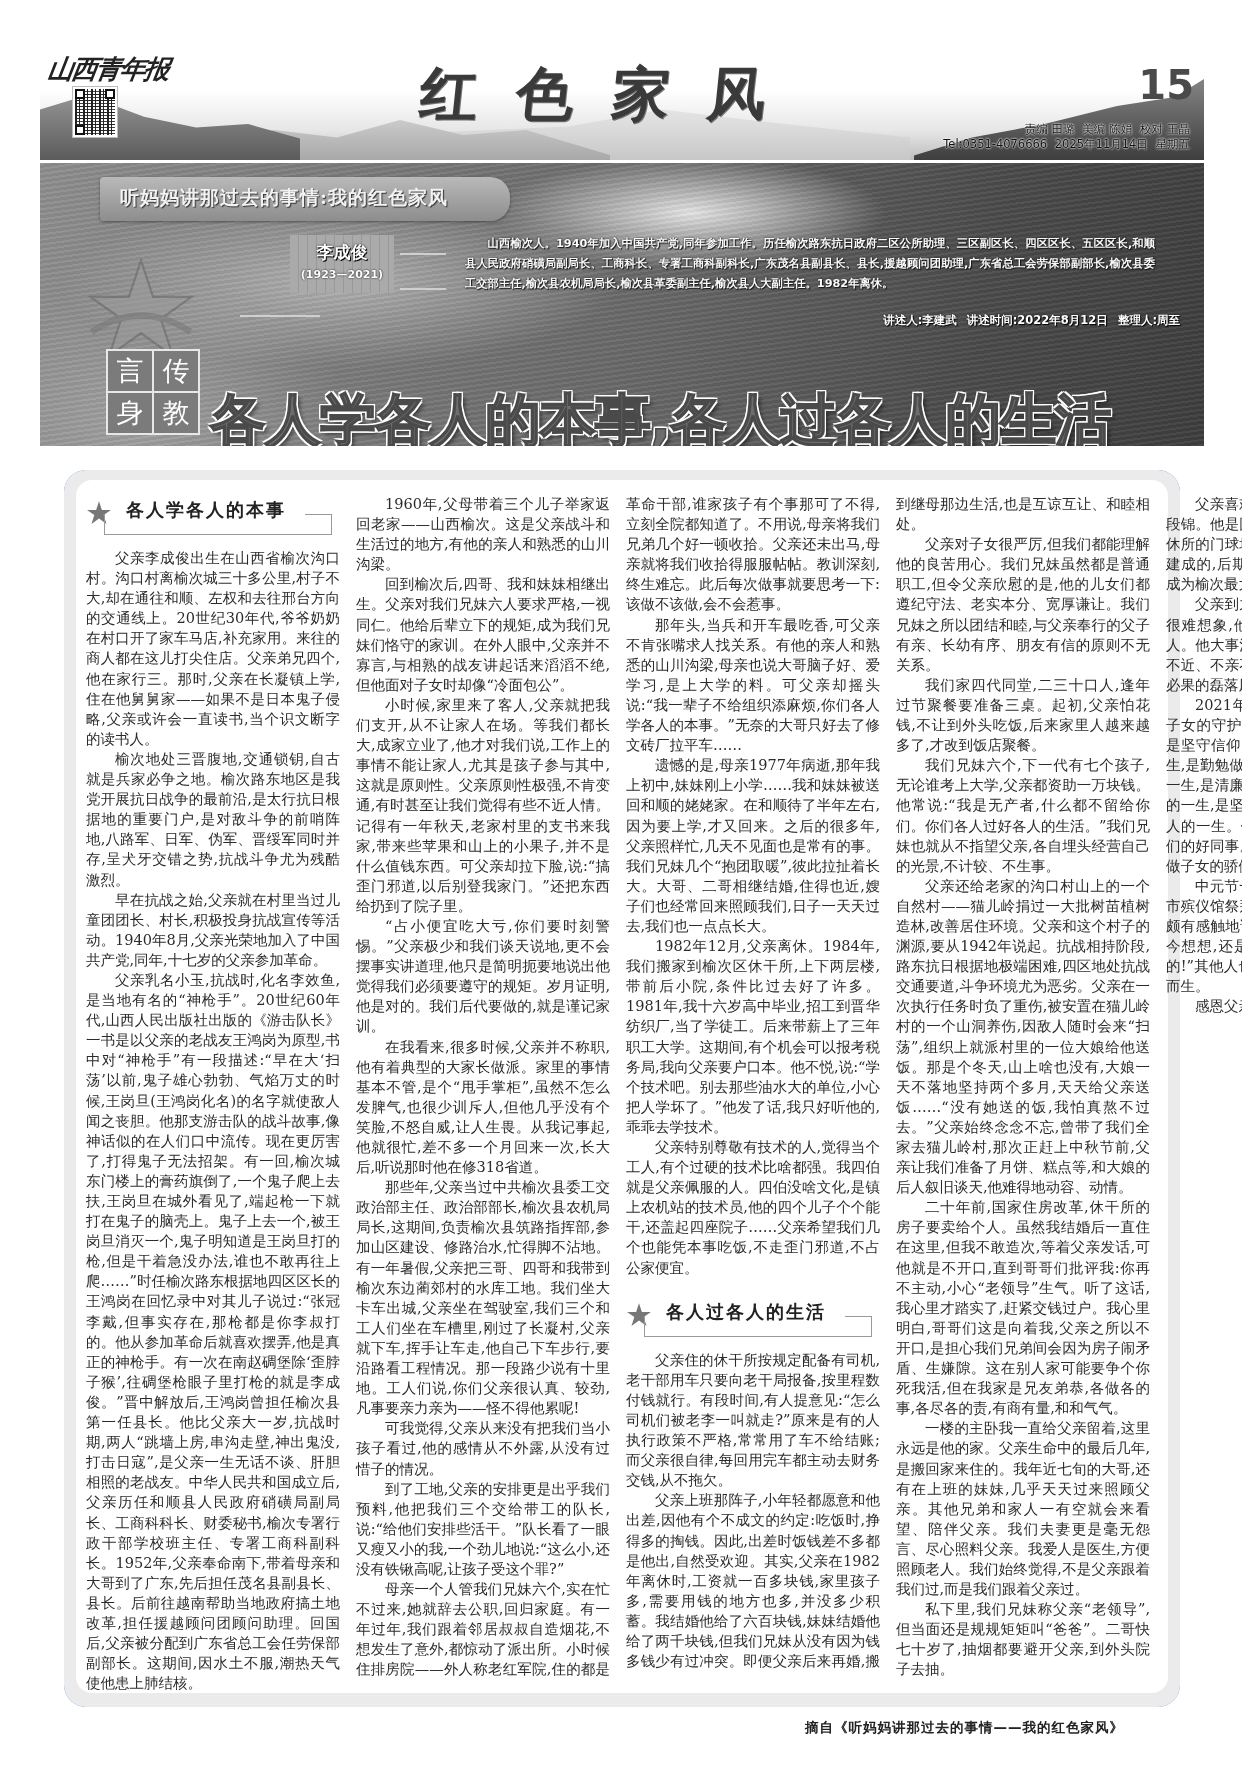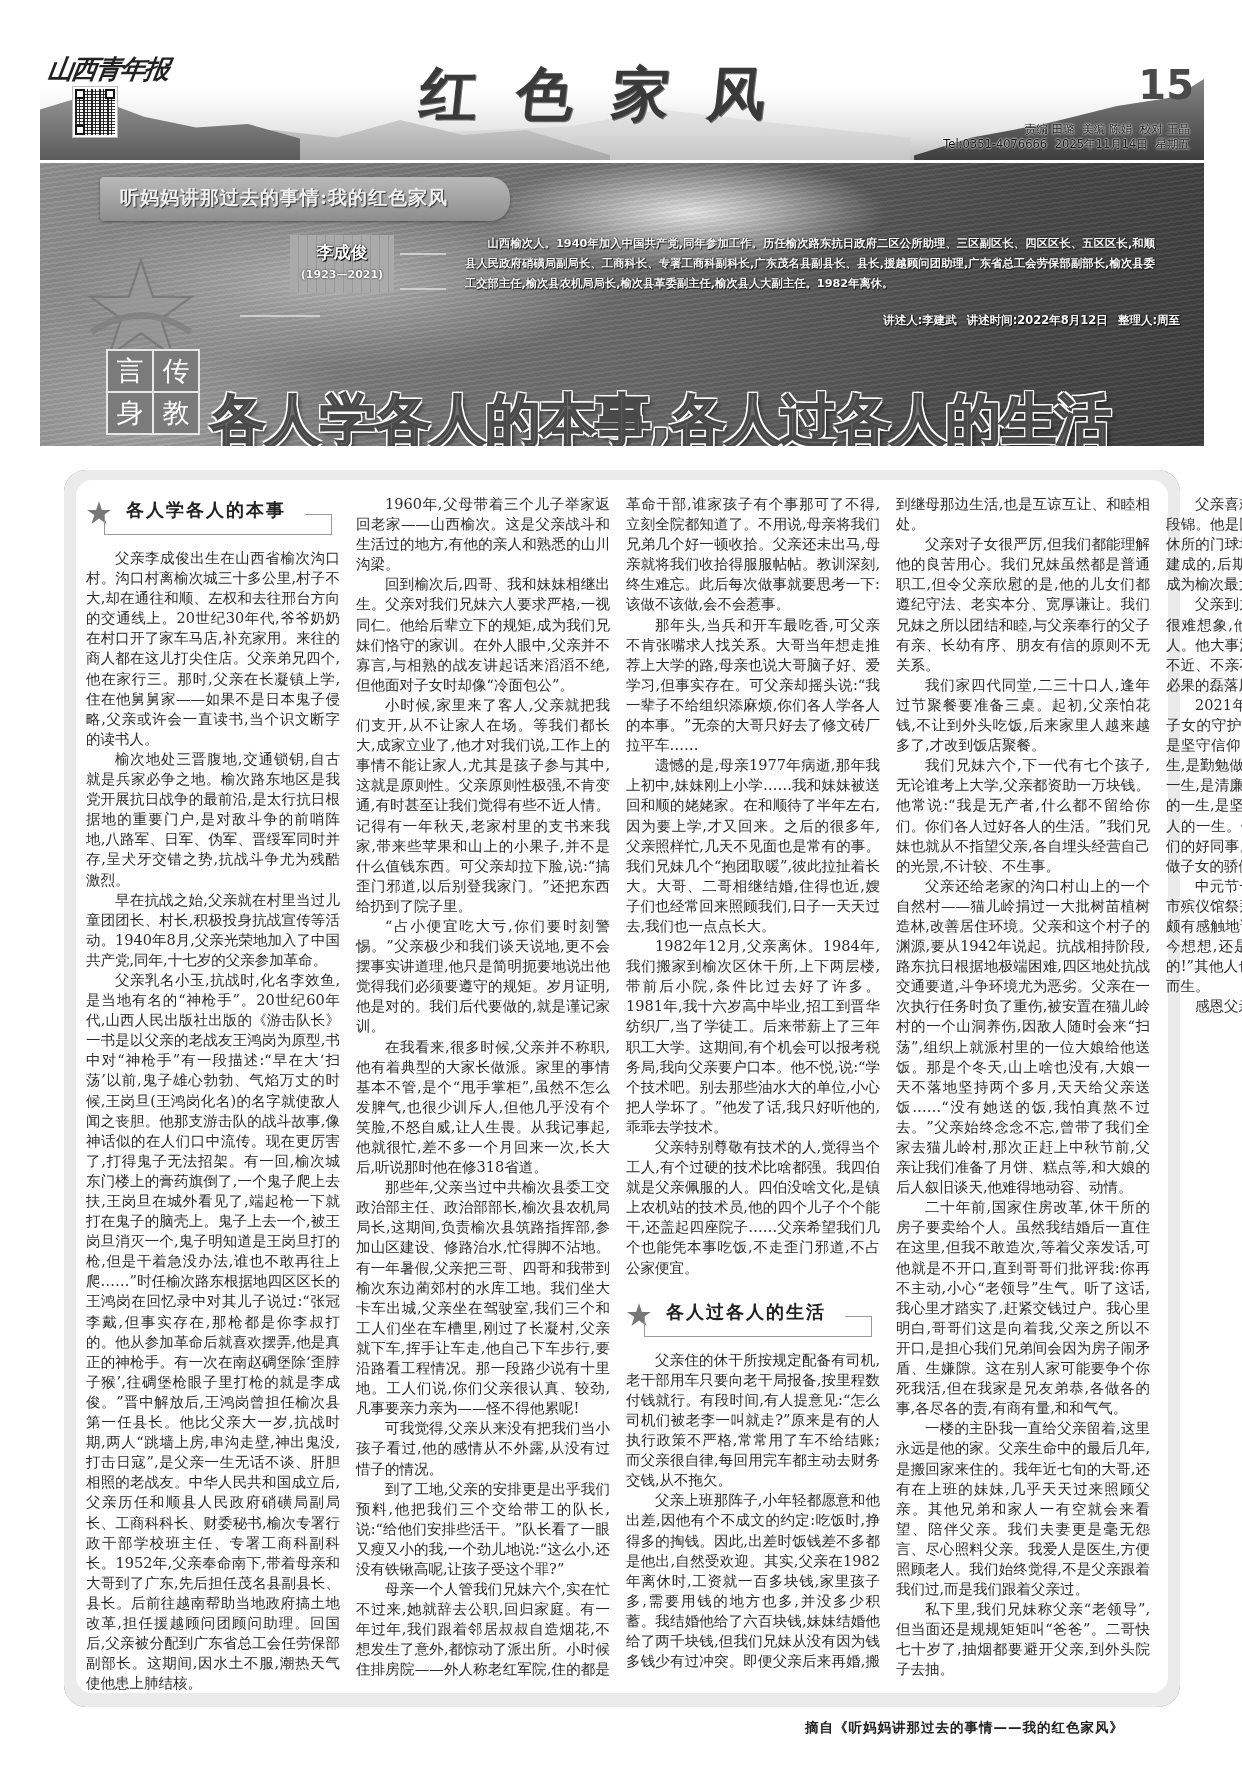--- a/index.html
+++ b/index.html
@@ -181,21 +181,21 @@
           <p>父亲乳名小玉,抗战时,化名李效鱼,是当地有名的“神枪手”。20世纪60年代,山西人民出版社出版的《游击队长》一书是以父亲的老战友王鸿岗为原型,书中对“神枪手”有一段描述:“早在大‘扫荡’以前,鬼子雄心勃勃、气焰万丈的时候,王岗旦(王鸿岗化名)的名字就使敌人闻之丧胆。他那支游击队的战斗故事,像神话似的在人们口中流传。现在更厉害了,打得鬼子无法招架。有一回,榆次城东门楼上的膏药旗倒了,一个鬼子爬上去扶,王岗旦在城外看见了,端起枪一下就打在鬼子的脑壳上。鬼子上去一个,被王岗旦消灭一个,鬼子明知道是王岗旦打的枪,但是干着急没办法,谁也不敢再往上爬……”时任榆次路东根据地四区区长的王鸿岗在回忆录中对其儿子说过:“张冠李戴,但事实存在,那枪都是你李叔打的。他从参加革命后就喜欢摆弄,他是真正的神枪手。有一次在南赵碉堡除‘歪脖子猴’,往碉堡枪眼子里打枪的就是李成俊。”晋中解放后,王鸿岗曾担任榆次县第一任县长。他比父亲大一岁,抗战时期,两人“跳墙上房,串沟走壁,神出鬼没,打击日寇”,是父亲一生无话不谈、肝胆相照的老战友。中华人民共和国成立后,父亲历任和顺县人民政府硝磺局副局长、工商科科长、财委秘书,榆次专署行政干部学校班主任、专署工商科副科长。1952年,父亲奉命南下,带着母亲和大哥到了广东,先后担任茂名县副县长、县长。后前往越南帮助当地政府搞土地改革,担任援越顾问团顾问助理。回国后,父亲被分配到广东省总工会任劳保部副部长。这期间,因水土不服,潮热天气使他患上肺结核。</p>
           <p>1960年,父母带着三个儿子举家返回老家——山西榆次。这是父亲战斗和生活过的地方,有他的亲人和熟悉的山川沟梁。</p>
           <p>回到榆次后,四哥、我和妹妹相继出生。父亲对我们兄妹六人要求严格,一视同仁。他给后辈立下的规矩,成为我们兄妹们恪守的家训。在外人眼中,父亲并不寡言,与相熟的战友讲起话来滔滔不绝,但他面对子女时却像“冷面包公”。</p>
           <p>小时候,家里来了客人,父亲就把我们支开,从不让家人在场。等我们都长大,成家立业了,他才对我们说,工作上的事情不能让家人,尤其是孩子参与其中,这就是原则性。父亲原则性极强,不肯变通,有时甚至让我们觉得有些不近人情。记得有一年秋天,老家村里的支书来我家,带来些苹果和山上的小果子,并不是什么值钱东西。可父亲却拉下脸,说:“搞歪门邪道,以后别登我家门。”还把东西给扔到了院子里。</p>
           <p>“占小便宜吃大亏,你们要时刻警惕。”父亲极少和我们谈天说地,更不会摆事实讲道理,他只是简明扼要地说出他觉得我们必须要遵守的规矩。岁月证明,他是对的。我们后代要做的,就是谨记家训。</p>
           <p>在我看来,很多时候,父亲并不称职,他有着典型的大家长做派。家里的事情基本不管,是个“甩手掌柜”,虽然不怎么发脾气,也很少训斥人,但他几乎没有个笑脸,不怒自威,让人生畏。从我记事起,他就很忙,差不多一个月回来一次,长大后,听说那时他在修318省道。</p>
           <p>那些年,父亲当过中共榆次县委工交政治部主任、政治部部长,榆次县农机局局长,这期间,负责榆次县筑路指挥部,参加山区建设、修路治水,忙得脚不沾地。有一年暑假,父亲把三哥、四哥和我带到榆次东边蔺郊村的水库工地。我们坐大卡车出城,父亲坐在驾驶室,我们三个和工人们坐在车槽里,刚过了长凝村,父亲就下车,挥手让车走,他自己下车步行,要沿路看工程情况。那一段路少说有十里地。工人们说,你们父亲很认真、较劲,凡事要亲力亲为——怪不得他累呢!</p>
           <p>可我觉得,父亲从来没有把我们当小孩子看过,他的感情从不外露,从没有过惜子的情况。</p>
           <p>到了工地,父亲的安排更是出乎我们预料,他把我们三个交给带工的队长,说:“给他们安排些活干。”队长看了一眼又瘦又小的我,一个劲儿地说:“这么小,还没有铁锹高呢,让孩子受这个罪?”</p>
           <p>母亲一个人管我们兄妹六个,实在忙不过来,她就辞去公职,回归家庭。有一年过年,我们跟着邻居叔叔自造烟花,不想发生了意外,都惊动了派出所。小时候住排房院——外人称老红军院,住的都是革命干部,谁家孩子有个事那可了不得,立刻全院都知道了。不用说,母亲将我们兄弟几个好一顿收拾。父亲还未出马,母亲就将我们收拾得服服帖帖。教训深刻,终生难忘。此后每次做事就要思考一下:该做不该做,会不会惹事。</p>
-          <p>那年头,当兵和开车最吃香,可父亲不肯张嘴求人找关系。大哥当年想走推荐上大学的路,母亲也说大哥脑子好、爱学习,但事实存在。可父亲却摇头说:“我一辈子不给组织添麻烦,你们各人学各人的本事。”无奈的大哥只好去了修文砖厂拉平车……</p>
+          <p>那年头,当兵和开车最吃香,可父亲不肯张嘴求人找关系。有他的亲人和熟悉的山川沟梁,母亲也说大哥脑子好、爱学习,是上大学的料。可父亲却摇头说:“我一辈子不给组织添麻烦,你们各人学各人的本事。”无奈的大哥只好去了修文砖厂拉平车……</p>
           <p>遗憾的是,母亲1977年病逝,那年我上初中,妹妹刚上小学……我和妹妹被送回和顺的姥姥家。在和顺待了半年左右,因为要上学,才又回来。之后的很多年,父亲照样忙,几天不见面也是常有的事。我们兄妹几个“抱团取暖”,彼此拉扯着长大。大哥、二哥相继结婚,住得也近,嫂子们也经常回来照顾我们,日子一天天过去,我们也一点点长大。</p>
           <p>1982年12月,父亲离休。1984年,我们搬家到榆次区休干所,上下两层楼,带前后小院,条件比过去好了许多。1981年,我十六岁高中毕业,招工到晋华纺织厂,当了学徒工。后来带薪上了三年职工大学。这期间,有个机会可以报考税务局,我向父亲要户口本。他不悦,说:“学个技术吧。别去那些油水大的单位,小心把人学坏了。”他发了话,我只好听他的,乖乖去学技术。</p>
           <p>父亲特别尊敬有技术的人,觉得当个工人,有个过硬的技术比啥都强。我四伯就是父亲佩服的人。四伯没啥文化,是镇上农机站的技术员,他的四个儿子个个能干,还盖起四座院子……父亲希望我们几个也能凭本事吃饭,不走歪门邪道,不占公家便宜。</p>
         </div>
 
       <div class="spacer"></div>
       <div class="sec-head">
         <svg class="star" viewBox="0 0 100 100">
           <polygon points="50,5 61,38 96,38 68,58 79,92 50,71 21,92 32,58 4,38 39,38" fill="#777"></polygon>
         </svg>

